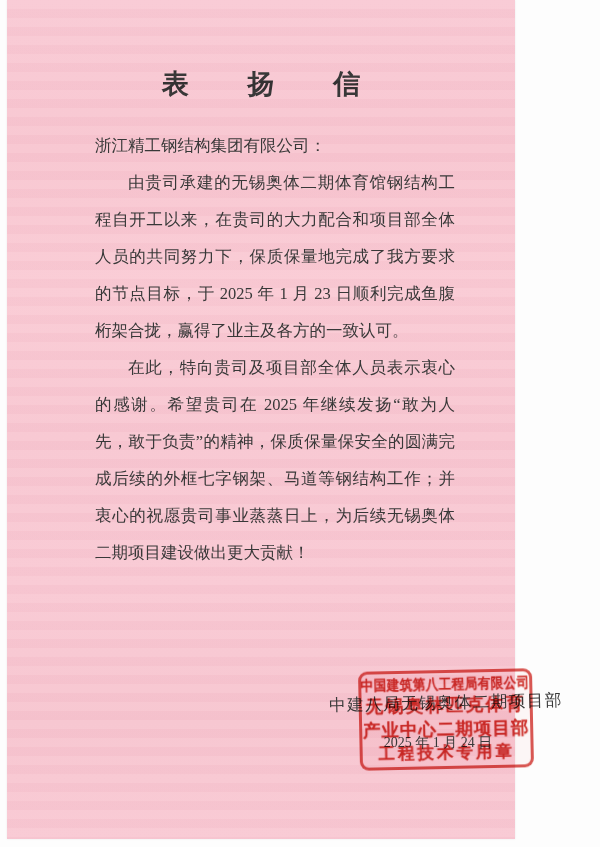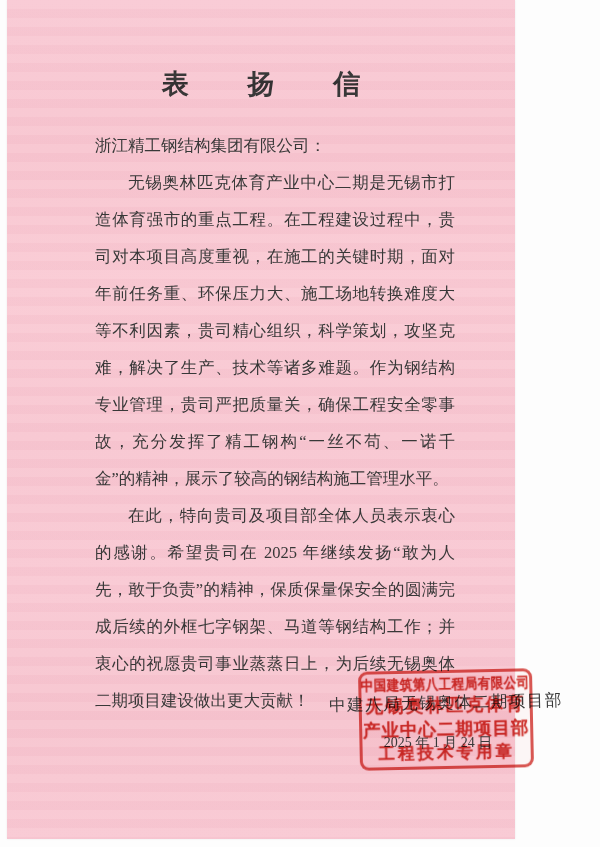--- a/index.html
+++ b/index.html
@@ -109,21 +109,21 @@
 
 <div class="scan-frame">
   <div class="paper">
 
     <div class="title-row">
       <div class="letter-title">表  扬  信</div>
     </div>
 
     <div class="content">
       <p class="salutation">浙江精工钢结构集团有限公司：</p>
-      <p class="para">无锡奥林匹克体育产业中心二期是无锡市打造体育强市的重点工程。在工程建设过程中，贵司对本项目高度重视，在施工的关键时期，面对年前任务重、环保压力大、施工场地转换难度大等不利因素，贵司精心组织，科学策划，攻坚克难，解决了生产、技术等诸多难题。作为钢结构专业管理，贵司严把质量关，确保工程安全零事故，充分发挥了精工钢构“一丝不苟、一诺千金”的精神，展示了较高的钢结构施工管理水平。</p>
+      <p class="para">由贵司承建的无锡奥体二期体育馆钢结构工程自开工以来，在贵司的大力配合和项目部全体人员的共同努力下，保质保量地完成了我方要求的节点目标，于 2025 年 1 月 23 日顺利完成鱼腹桁架合拢，赢得了业主及各方的一致认可。</p>
       <p class="para">在此，特向贵司及项目部全体人员表示衷心的感谢。希望贵司在 2025 年继续发扬“敢为人先，敢于负责”的精神，保质保量保安全的圆满完成后续的外框七字钢架、马道等钢结构工作；并衷心的祝愿贵司事业蒸蒸日上，为后续无锡奥体二期项目建设做出更大贡献！</p>
     </div>
 
     <div class="sig-name">中建八局无锡奥体二期项目部</div>
 
     <div class="sig-date">2025 年 1 月 24 日</div>
 
     <div class="stamp">
       <div class="s-line s1">中国建筑第八工程局有限公司</div>
       <div class="s-line s2">无锡奥林匹克体育</div>

